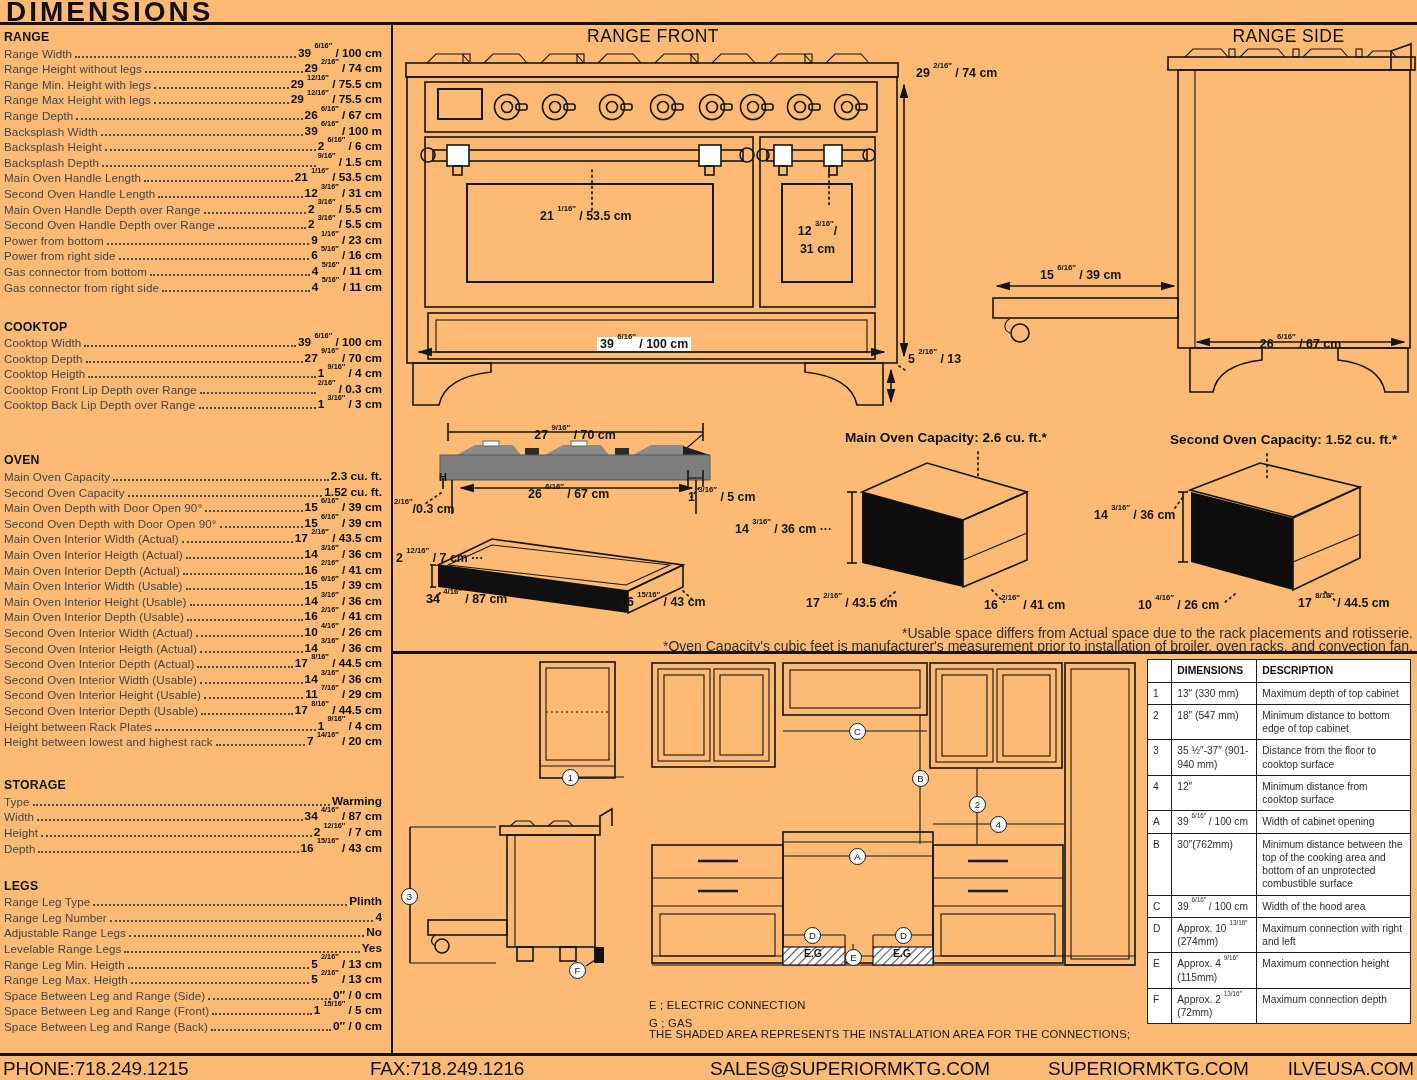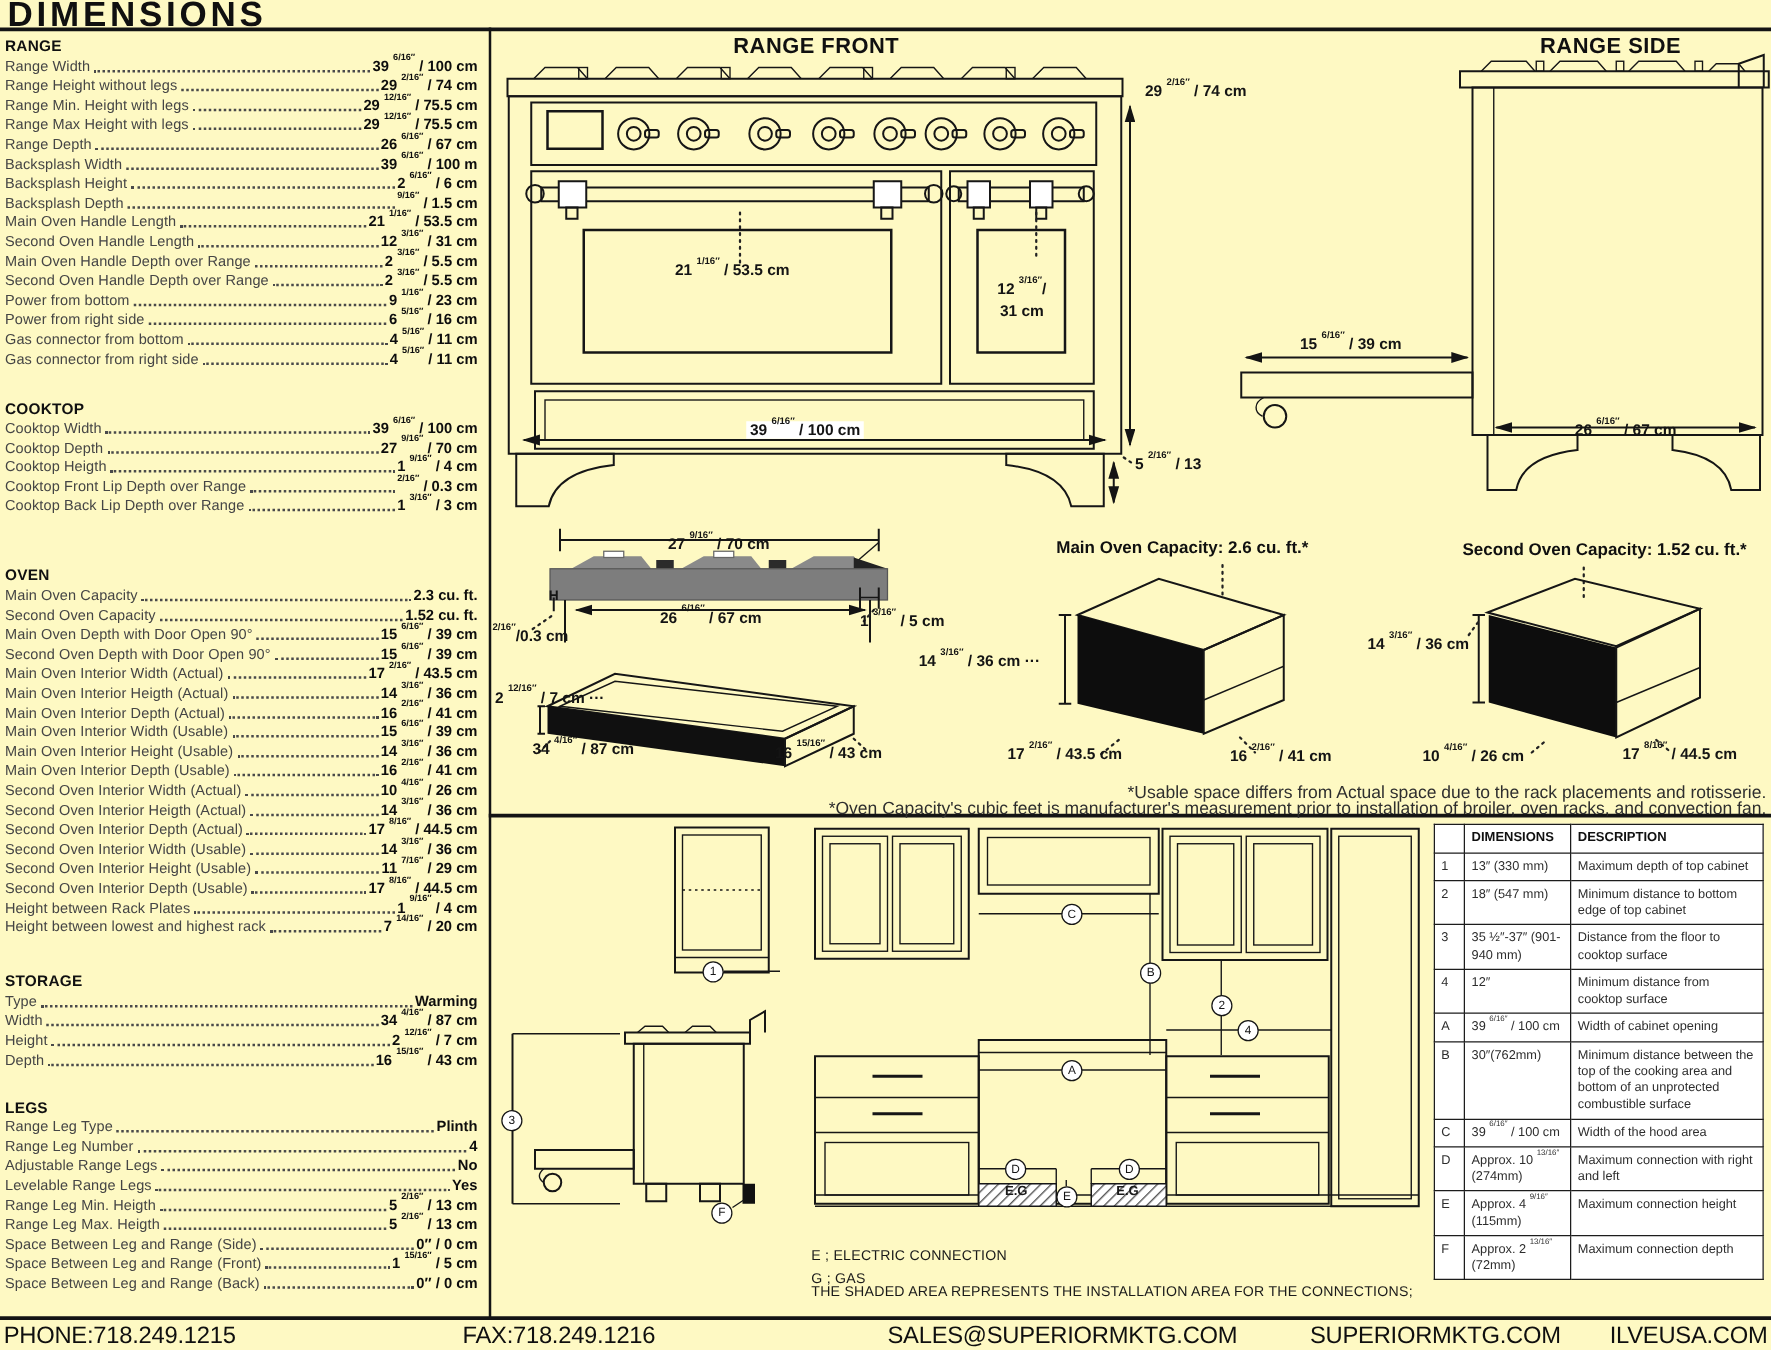--- a/index.html
+++ b/index.html
@@ -1,32 +1,32 @@
 <!DOCTYPE html>
 <html><head>
 <meta charset="utf-8">
 <style>
   html,body{margin:0;padding:0;background:#e8e8e8;}
-  #sheet{position:relative;width:1417px;height:1080px;background:#fef9c3;overflow:hidden;
+  #sheet{position:relative;width:1417px;height:1080px;background:#fdba74;overflow:hidden;
          font-family:"Liberation Sans",sans-serif;color:#161616;}
   .abs{position:absolute;}
   
   .rule{background:#141414;}
   
   #page-title{left:6px;top:-4px;font-size:28px;font-weight:800;letter-spacing:3px;color:#101010;}
   
   #spec-col{left:4px;top:30px;width:378px;}
   .sect-head{font-size:12.3px;font-weight:800;color:#101010;letter-spacing:.2px;}
   .srow{display:flex;align-items:flex-end;height:15.6px;font-size:11.6px;}
   .slabel{white-space:nowrap;color:#454545;letter-spacing:.1px;}
   .sleader{flex:1;border-bottom:2px dotted #4a4a4a;margin:0 2px 2px 3px;min-width:6px;}
   .sval{white-space:nowrap;font-weight:700;color:#0d0d0d;font-size:11.8px;}
   .fx sup{font-size:0.62em;position:relative;top:-0.45em;line-height:0;font-weight:inherit;}
   
-  .dia-title{font-size:17.5px;font-weight:700;color:#101010;letter-spacing:.4px;text-align:center;}
+  .dia-title{font-size:17.5px;font-weight:400;color:#101010;letter-spacing:.4px;text-align:center;}
   .dim{font-size:12.4px;font-weight:700;color:#141414;white-space:nowrap;}
   .ctr{text-align:center;margin-top:16px;}
   .cap-title{font-size:13.6px;font-weight:800;color:#101010;white-space:nowrap;}
   .note{font-size:14px;color:#2e2e2e;white-space:nowrap;}
   .wbg{background:#fff;padding:0 3px;}
   
   .callout{width:15px;height:15px;border:1.3px solid #161616;border-radius:50%;background:#fff;
            display:flex;align-items:center;justify-content:center;font-size:9.5px;font-weight:400;color:#161616;}
   
   .inst-note{font-size:11.3px;color:#1a1a1a;letter-spacing:.2px;white-space:nowrap;}
@@ -419,21 +419,21 @@
     <line class="ln" x1="488" y1="320" x2="488" y2="352" marker-start="url(#arr)" marker-end="url(#arr)"></line>
     <line class="dots" x1="496" y1="316" x2="505" y2="322"></line>
   </svg>
   <div class="abs dim ctr" style="left:775px;top:207px;width:85px;line-height:1.45">
     <div class="fx">12 <sup>3/16″</sup>/</div>
     <div>31 cm</div>
   </div>
   <div class="abs dim fx" style="left:540px;top:209px">21 <sup>1/16″</sup> / 53.5 cm</div>
   <div class="abs dim fx wbg" style="left:597px;top:337px">39 <sup>6/16″</sup> / 100 cm</div>
   <div class="abs dim fx" style="left:916px;top:66px">29 <sup>2/16″</sup> / 74 cm</div>
-  <div class="abs dim fx" style="left:908px;top:364px">5 <sup>2/16″</sup> / 13</div>
+  <div class="abs dim fx" style="left:908px;top:352px">5 <sup>2/16″</sup> / 13</div>
 
   <svg class="abs" style="left:985px;top:42px" width="432" height="360" viewBox="0 0 432 360">
     <path class="ln" d="M406,28 L406,9 L426,2 L426,28"></path>
     <rect class="ln" x="183" y="15" width="247" height="13"></rect>
     <path class="thin" d="M200,15l8,-8h28l7,8 M255,15l8,-8h30l7,8 M318,15l8,-8h30l7,8 M382,15l6,-6h18l5,6"></path>
     <rect class="thin" x="244" y="7" width="6" height="8"></rect>
       <rect class="thin" x="308" y="7" width="6" height="8"></rect>
       <rect class="thin" x="371" y="7" width="6" height="8"></rect>
     <rect class="ln" x="193" y="28" width="232" height="278"></rect>
     <line class="thin" x1="210" y1="28" x2="210" y2="306"></line>

